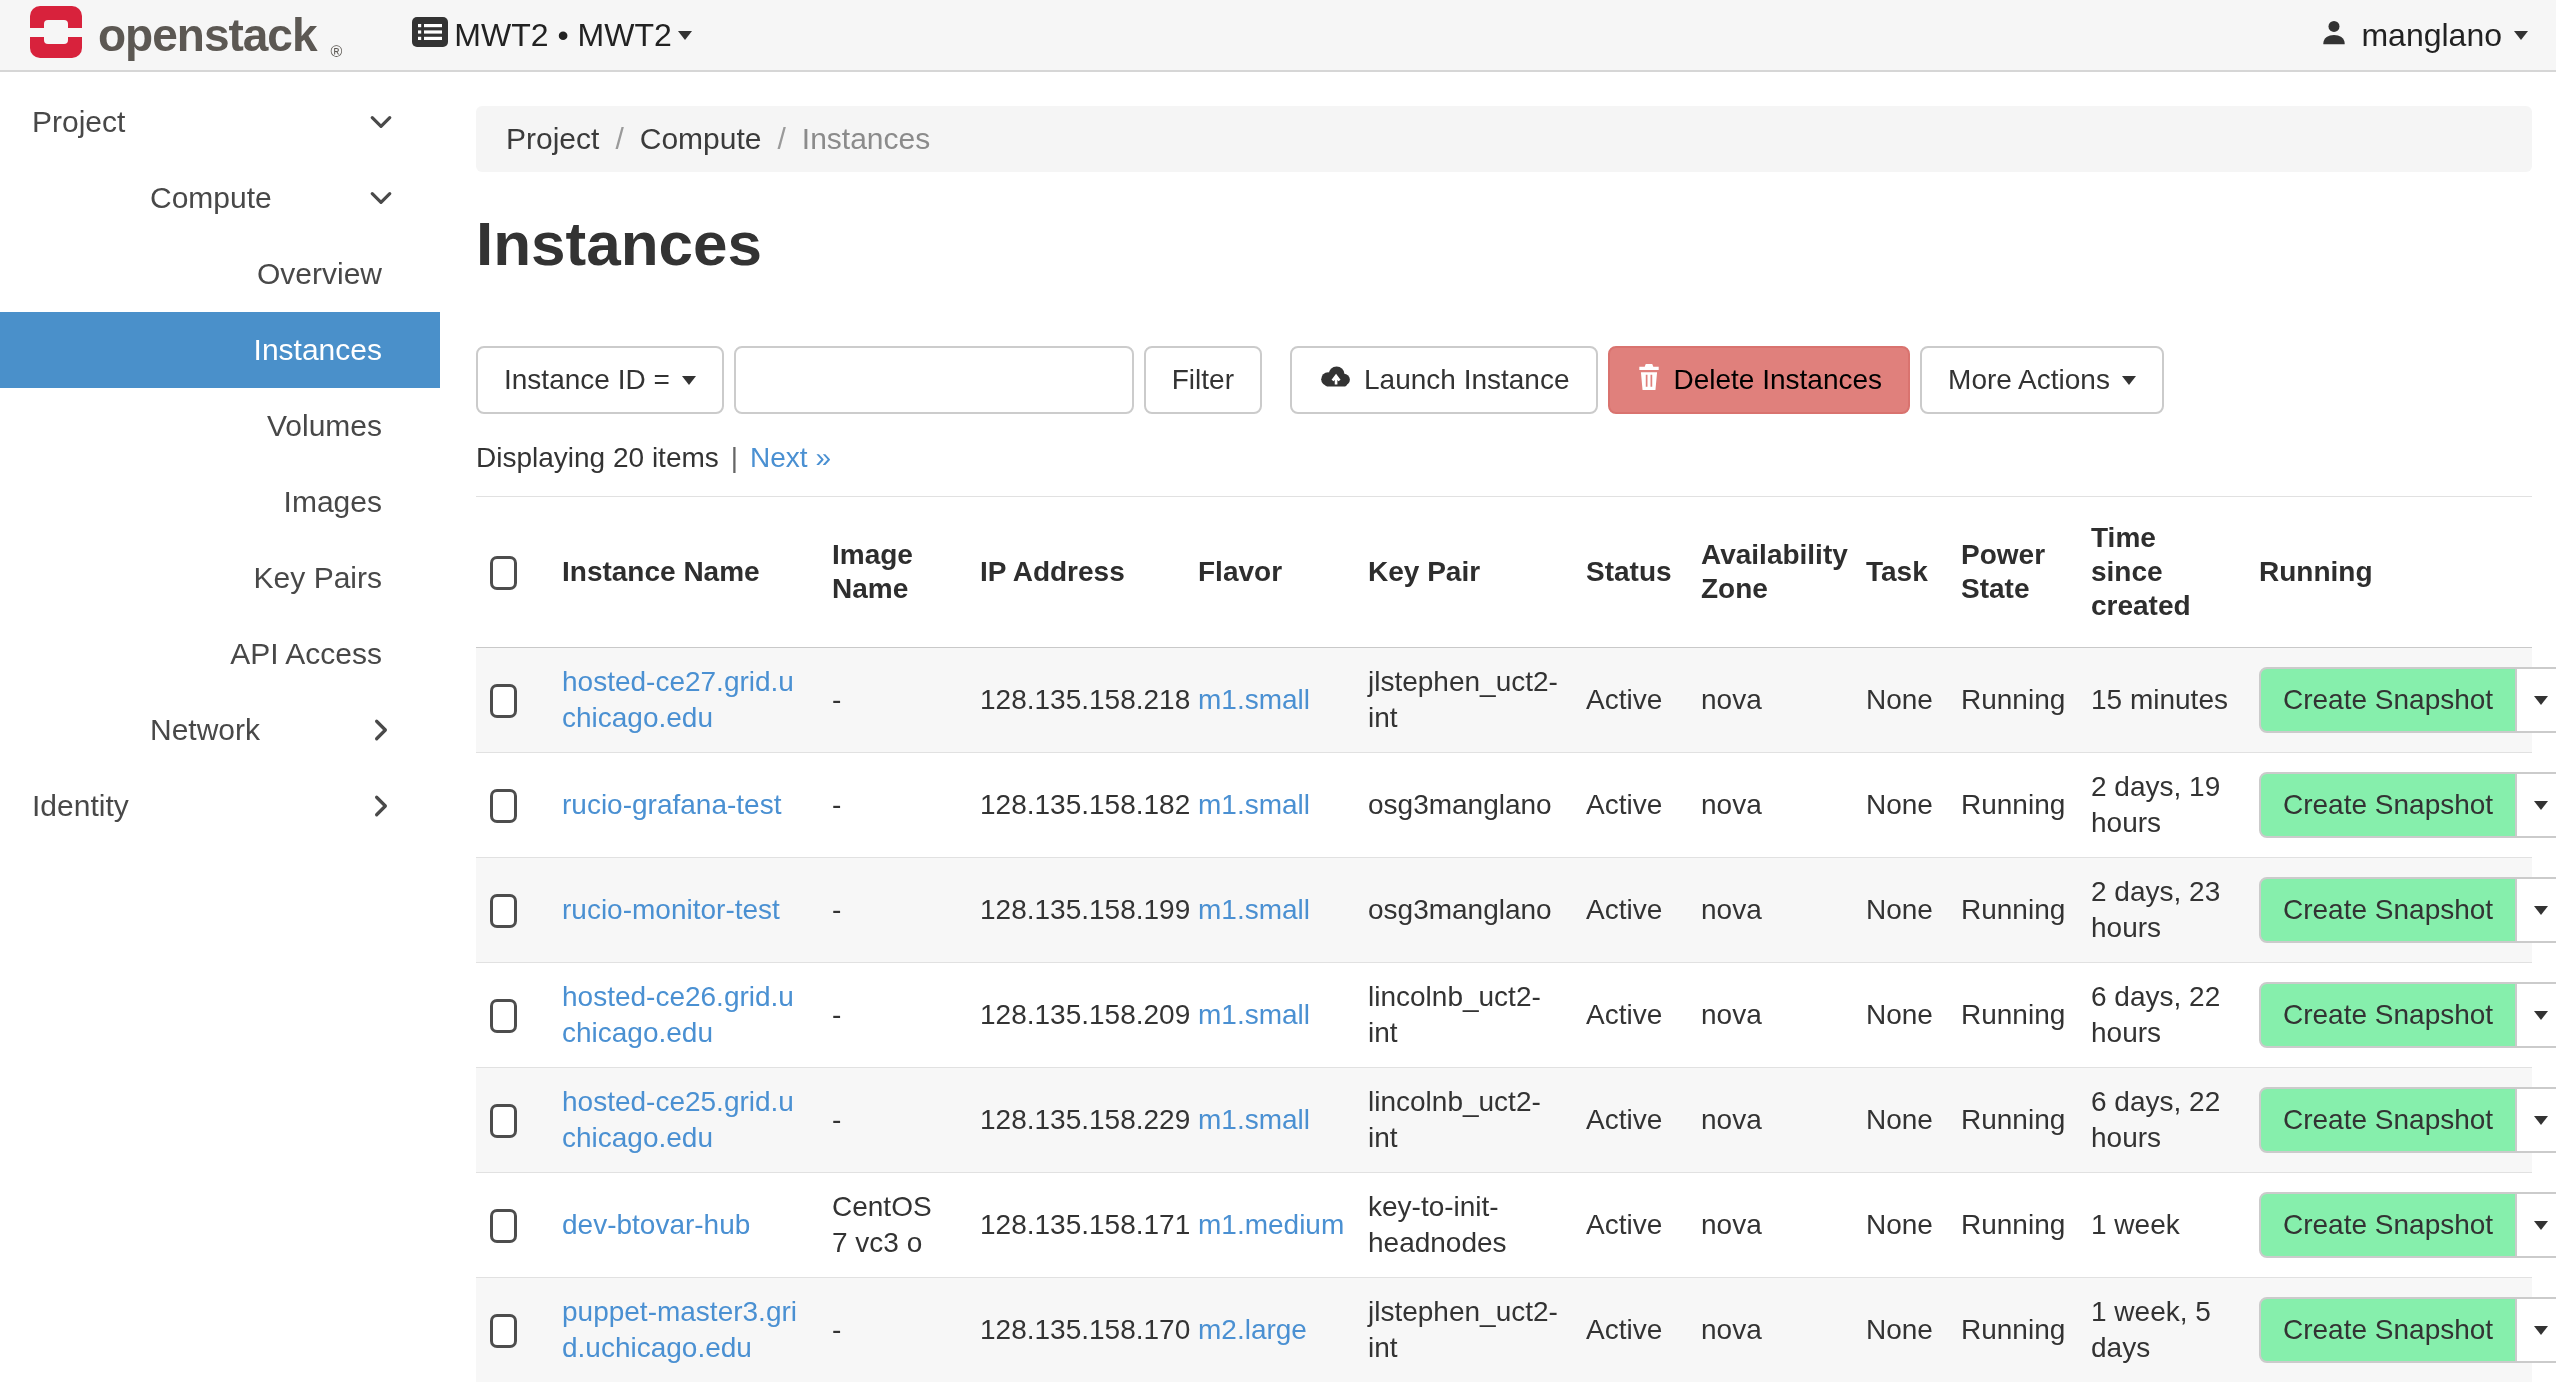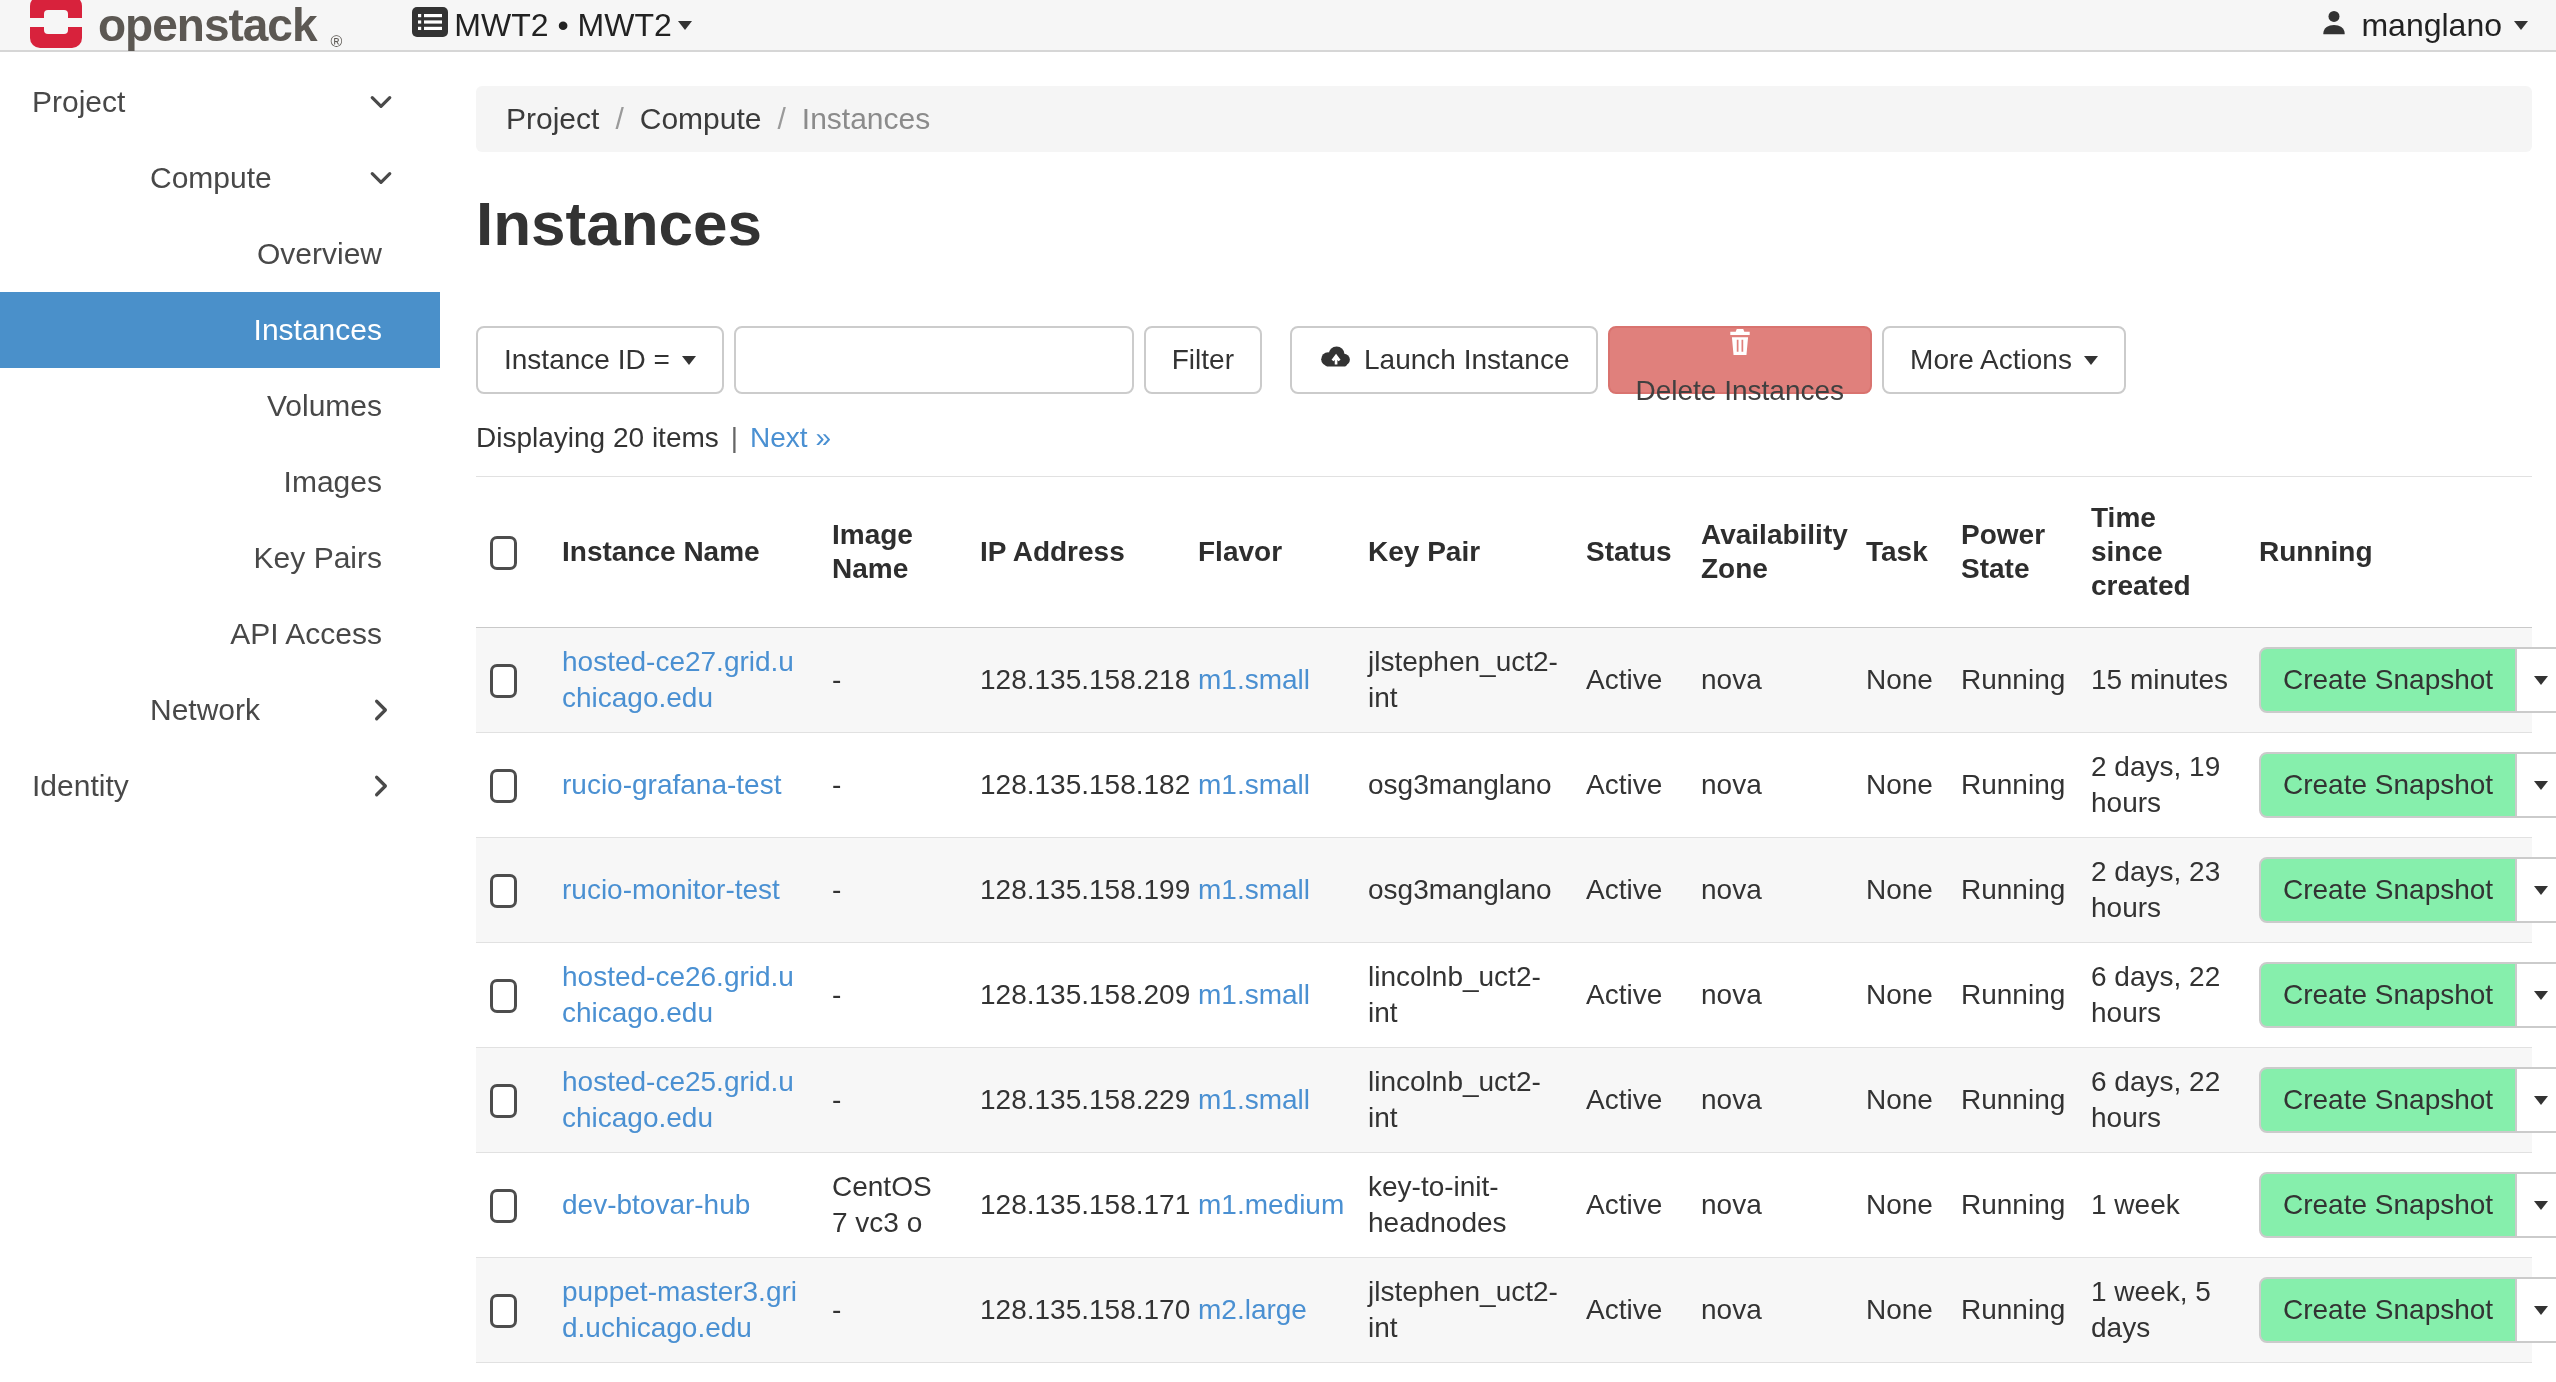--- a/index.html
+++ b/index.html
@@ -4,21 +4,21 @@
 <style>
   * { margin:0; padding:0; box-sizing:border-box; }
   html,body { background:#fff; }
   body {
     width:2556px; height:1382px; overflow:hidden;
     font-family:"Liberation Sans","DejaVu Sans",sans-serif;
     color:#333; font-size:28px;
   }
   
   .navbar {
-    height:52px; background:#f6f6f6; border-bottom:2px solid #d6d6d6;
+    height:72px; background:#f6f6f6; border-bottom:2px solid #d6d6d6;
     display:flex; align-items:center; padding:0 28px;
   }
   .brand { display:flex; align-items:center; gap:14px; }
   .brand-text { font-size:46px; font-weight:bold; color:#5c5853; letter-spacing:-1px; }
   .brand-mark { font-size:16px; color:#5c5853; align-self:flex-end; margin-bottom:6px; }
   .context-switcher { display:flex; align-items:center; gap:6px; margin-left:70px; cursor:pointer; }
   .context-label { font-size:32px; color:#222; }
   .navbar-right { margin-left:auto; display:flex; align-items:center; gap:12px; cursor:pointer; }
   .user-label { font-size:32px; color:#222; }
   .caret {
@@ -55,21 +55,21 @@
   .crumb.active { color:#8b8b8b; cursor:default; }
   .crumb:not(:last-child)::after { content:"/"; color:#9a9a9a; margin:0 16px; }
   h1.page-title { margin-top:34px; font-size:62px; font-weight:bold; color:#333; line-height:76px; }
   
   .toolbar { margin-top:64px; display:flex; align-items:center; gap:10px; }
   .btn {
     height:68px; background:#fff; border:2px solid #cbcbcb; border-radius:8px;
     font-size:28px; color:#333; padding:0 26px; display:inline-flex; align-items:center; gap:12px;
     font-family:inherit; cursor:pointer; white-space:nowrap;
   }
-  .btn-danger { background:#e0807c; border-color:#d9736f; color:#404040;flex-direction:column; }
+  .btn-danger { background:#e0807c; border-color:#d9736f; color:#000000; }
   .filter-input {
     height:68px; width:400px; border:2px solid #ccc; border-radius:8px;
     font-size:28px; padding:0 18px; background:#fff; font-family:inherit;
   }
   .gap { width:8px; }
   
   .summary-line { margin-top:28px; font-size:28px; color:#333; display:flex; align-items:center; }
   .summary-line .pipe::before { content:"|"; color:#666; margin:0 12px; }
   .next-link { color:#4a90d2; cursor:pointer; text-decoration:none; }
   

